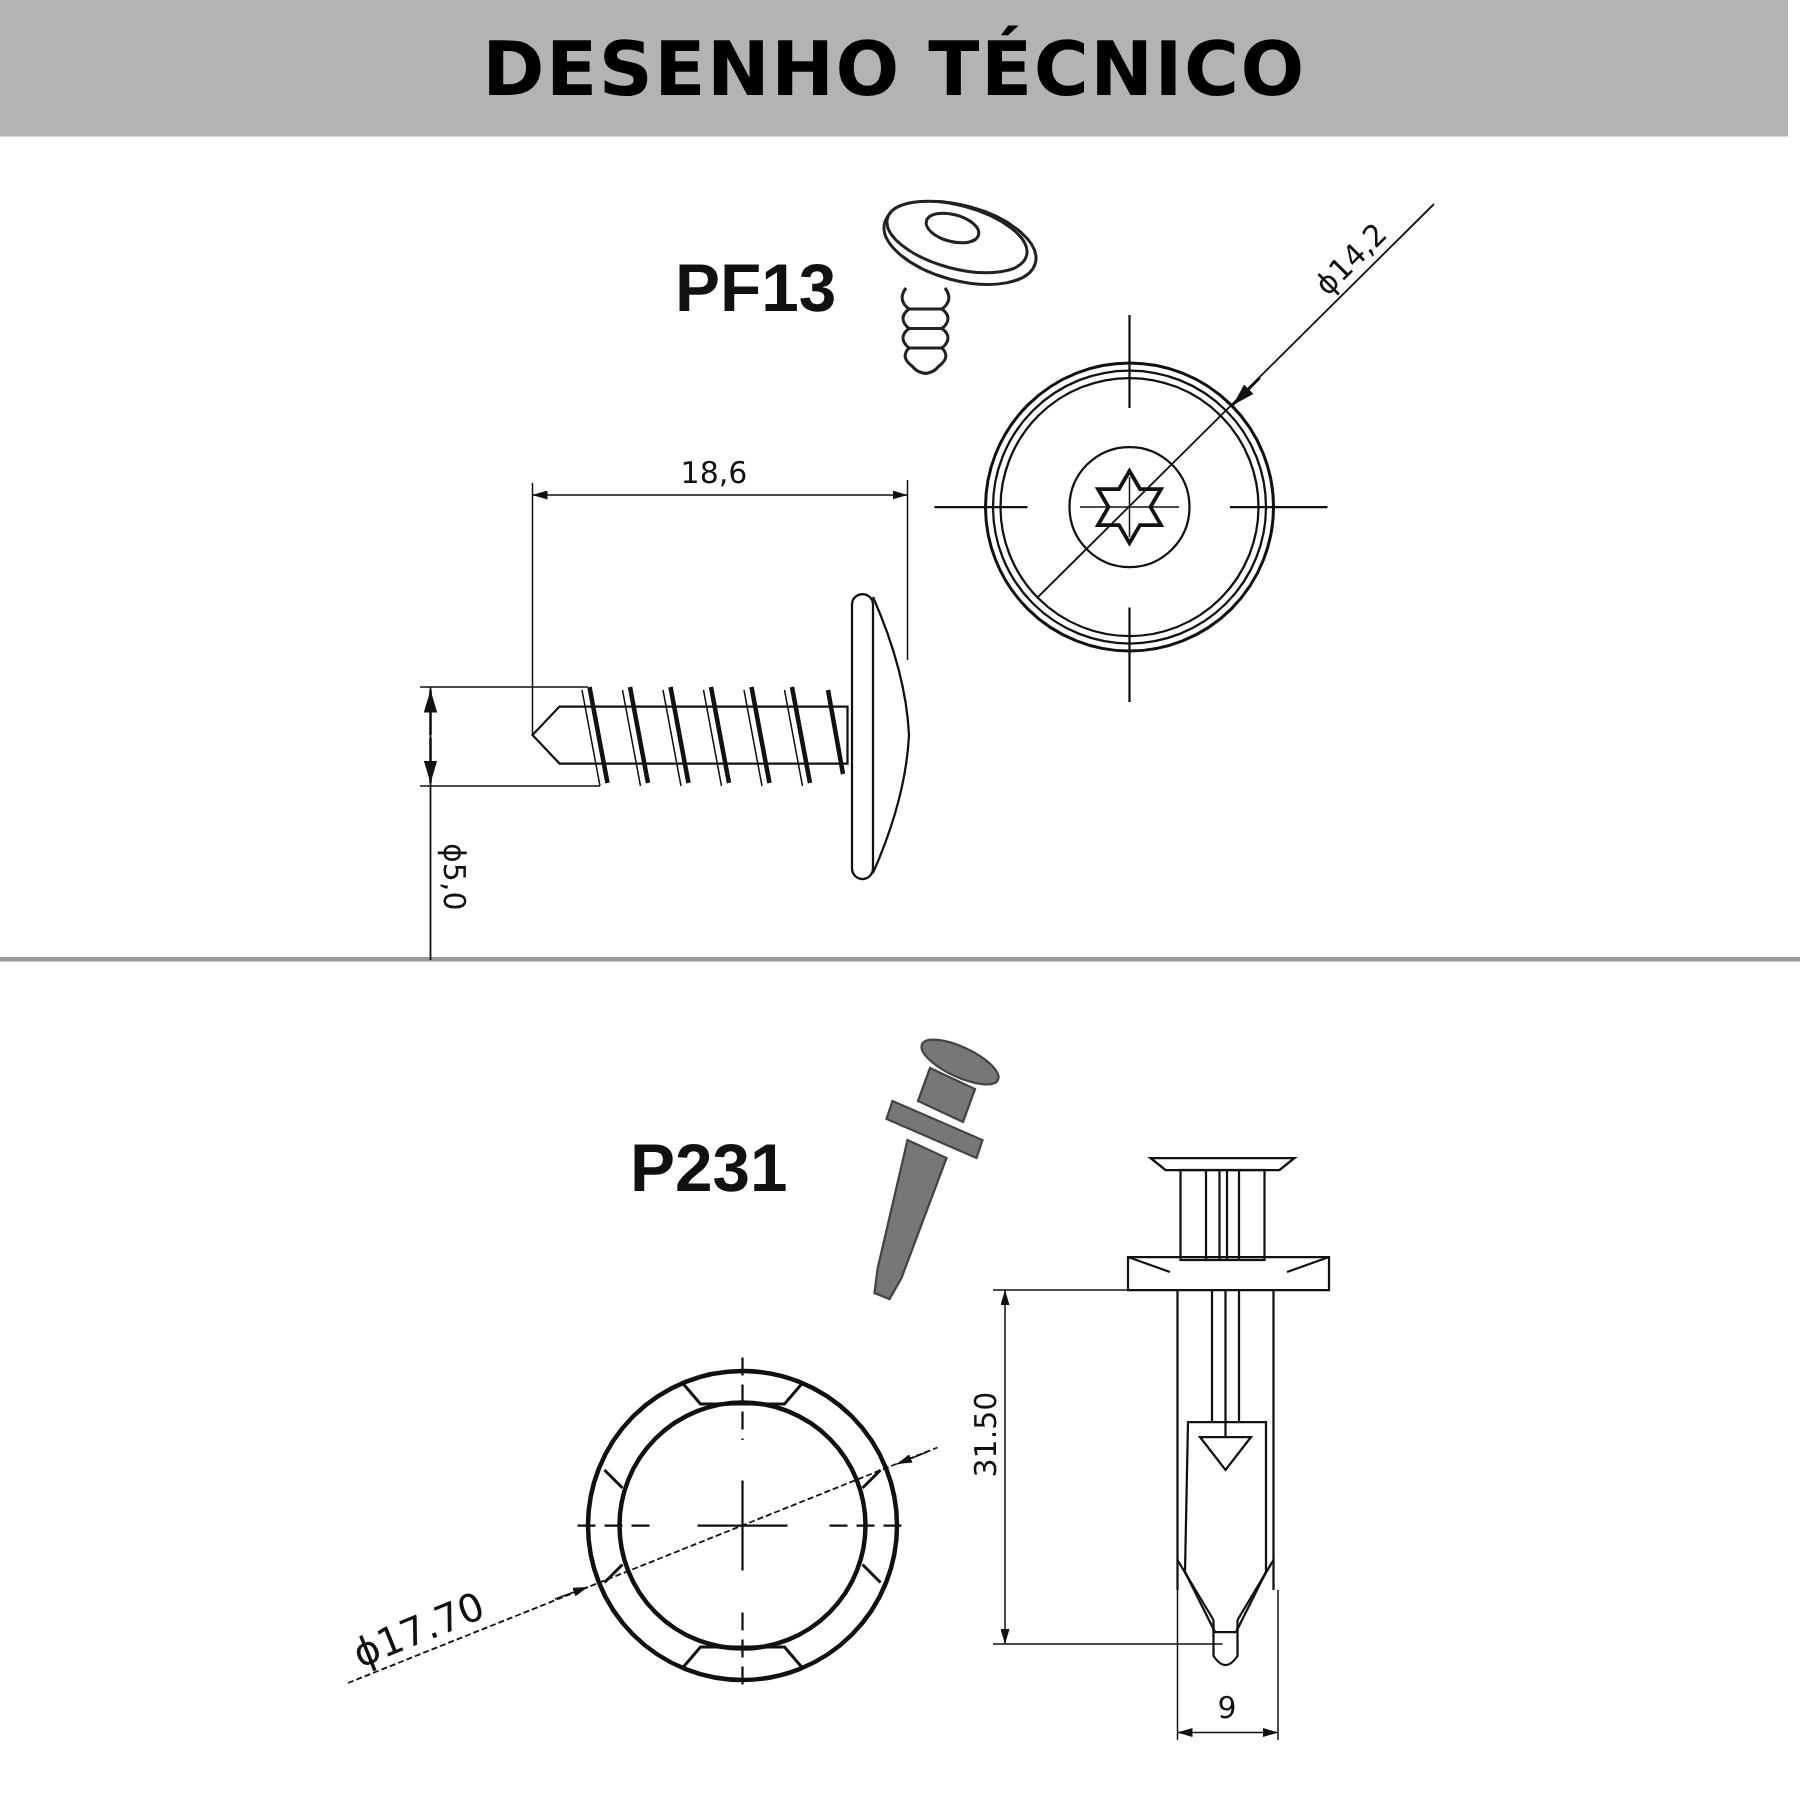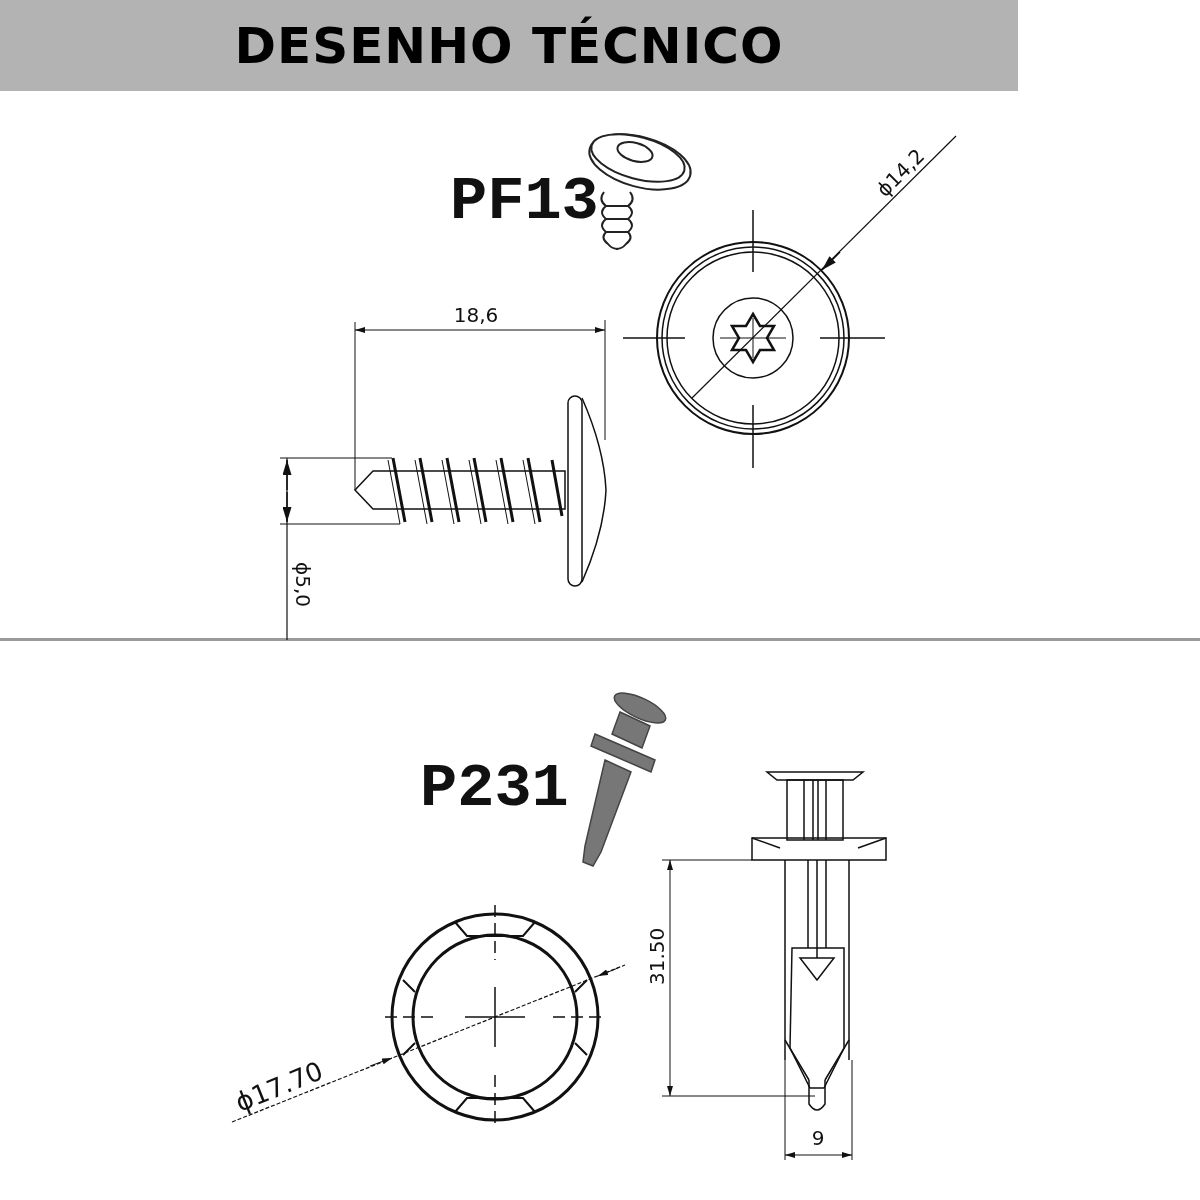--- a/index.html
+++ b/index.html
@@ -1,20 +1,20 @@
 <!DOCTYPE html>
 <html><head>
 <meta charset="utf-8">
 <style>
   html, body { margin:0; padding:0; background:#ffffff; }
   body { width:1200px; height:1200px; position:relative; overflow:hidden; font-family:"DejaVu Sans", sans-serif; }
-  .header { position:absolute; left:0; top:0; width:1018px; height:91px; background:#b3b3b3; display:flex; align-items:center; justify-content:center; }
+  .header { position:absolute; left:0; top:0; width:1192px; height:91px; background:#b3b3b3; display:flex; align-items:center; justify-content:center; }
   .header-title { font-family:"DejaVu Sans", sans-serif; font-weight:bold; font-size:50px; letter-spacing:1px; color:#000; transform:scaleX(1.0); }
   .divider { position:absolute; left:0; top:638px; width:1200px; height:3px; background:#9a9a9a; }
-  .part-label { position:absolute; font-family:Liberation Mono, monospace; font-weight:bold; font-size:62px; color:#111; }
+  .part-label { position:absolute; font-family:Liberation Sans, sans-serif; font-weight:bold; font-size:45px; color:#111; }
   svg.draw { position:absolute; left:0; top:0; }
   .dim { font-family:"DejaVu Sans", sans-serif; font-size:20px; fill:#111; }
 </style>
 </head>
 <body>
 
 <div class="header">
   <span class="header-title">DESENHO TÉCNICO</span>
 </div>
 

